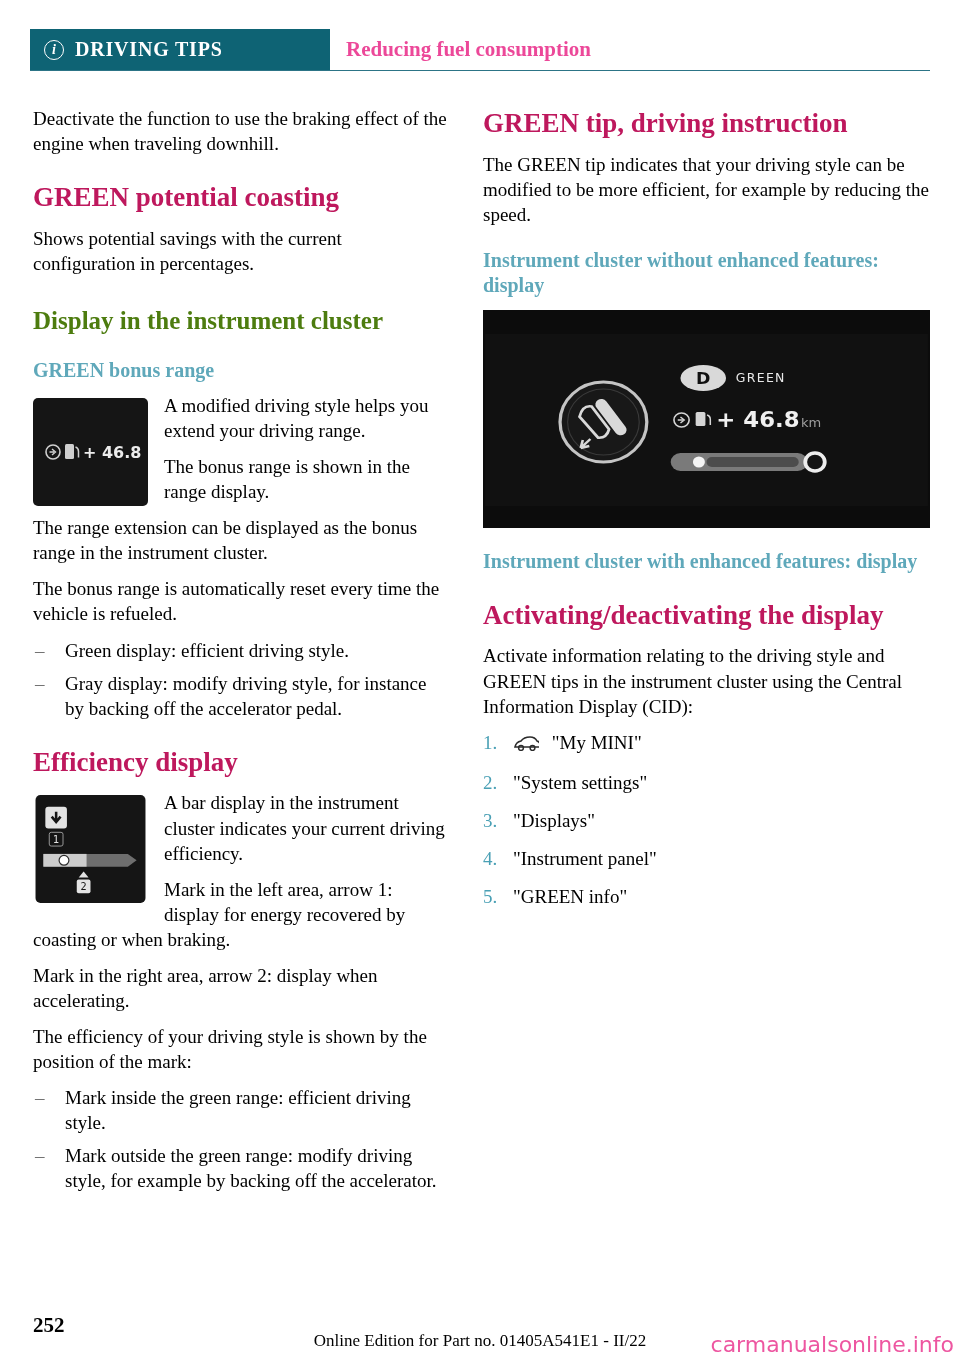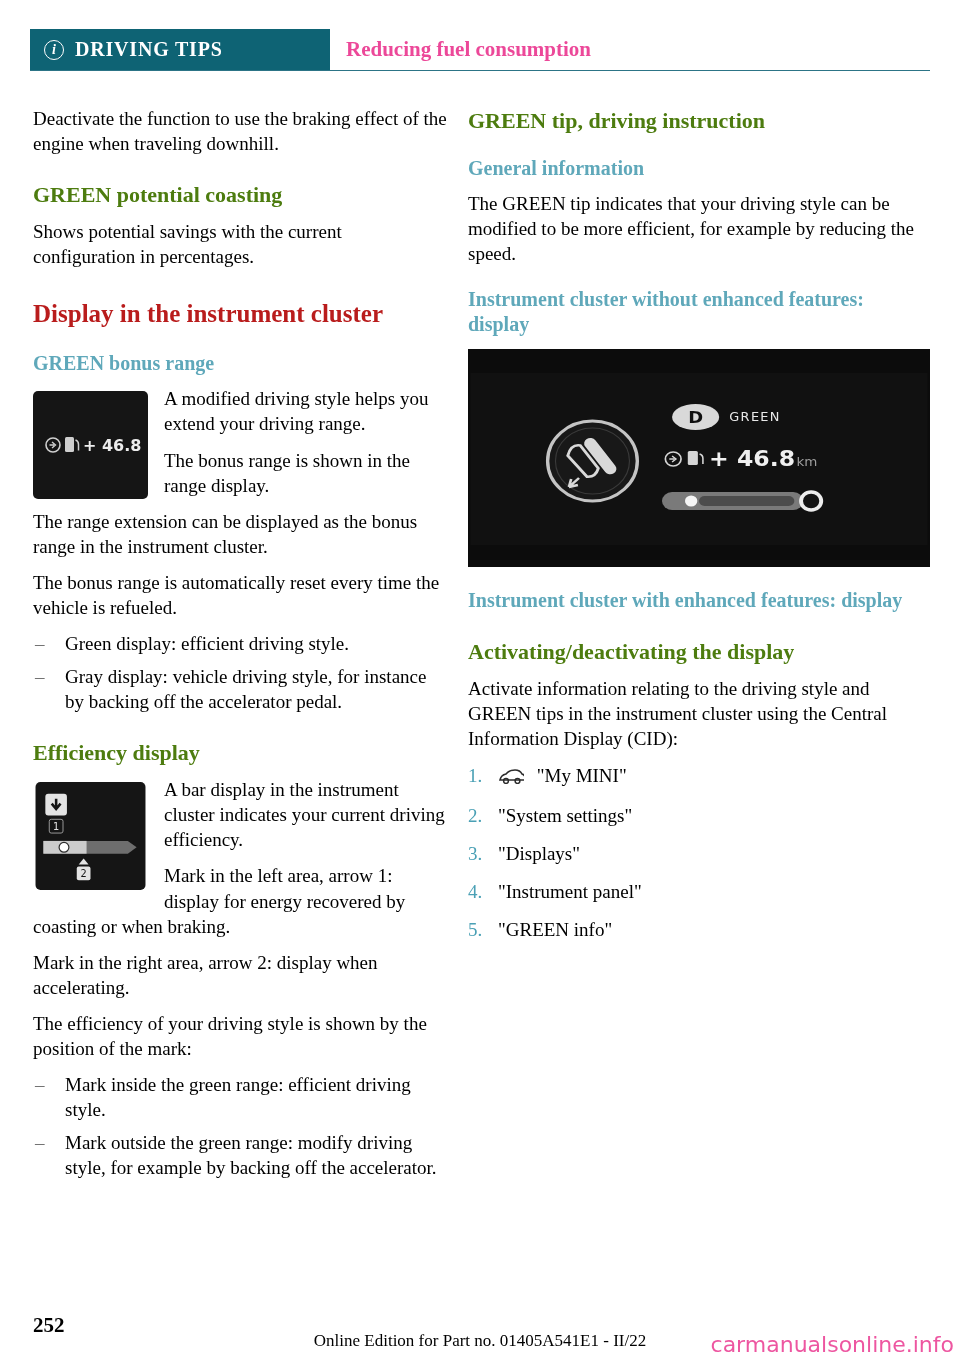--- a/index.html
+++ b/index.html
@@ -17,27 +17,27 @@
   .info-icon {
     display:inline-flex; align-items:center; justify-content:center;
     width:20px; height:20px; border:1.6px solid #fff; border-radius:50%;
     font-style:italic; font-size:14px; font-weight:bold; line-height:1;
   }
   .chapter-label { font-size:20px; font-weight:bold; letter-spacing:0.8px; }
   .section-title { margin-left:16px; font-size:21px; font-weight:bold; color:#ec4899; }
   .header-rule { position:absolute; top:70px; left:30px; right:30px; border-top:1.6px solid #2c7486; }
 
   
-  .columns { position:absolute; top:106px; left:33px; right:30px; display:flex; gap:20px; }
+  .columns { position:absolute; top:106px; left:33px; right:30px; display:flex; gap:35px; }
   .col-left { flex:0 0 415px; width:415px; }
   .col-right { flex:1 1 auto; min-width:0; }
 
   p { margin:0 0 11px 0; }
-  .h-teal { clear:both; font-size:22px; font-weight:bold; color:#4d7c0f; margin:24px 0 10px 0; }
-  .h-big  { clear:both; font-size:25px;  font-weight:bold; color:#b91c1c; margin:28px 0 14px 0; }
+  .h-teal { clear:both; font-size:27px; font-weight:bold; color:#be185d; margin:24px 0 10px 0; }
+  .h-big  { clear:both; font-size:25px;  font-weight:bold; color:#4d7c0f; margin:28px 0 14px 0; }
   .h-sub  { clear:both; font-size:20px;  font-weight:bold; color:#5fa8ba; margin:21px 0 10px 0; line-height:1.25; }
   .col-left > :first-child, .col-right > :first-child { margin-top:0; }
 
   
   .mini-display { float:left; width:115px; height:108px; margin:5px 16px 4px 0; }
   .cluster-display { width:100%; height:218px; margin:12px 0 20px 0; background:#0c0c0c; }
   .cluster-display svg { display:block; width:100%; height:100%; }
 
   
   ul.dash-list, ol.num-list { clear:both; list-style:none; margin:2px 0 12px 0; padding:0; }
@@ -101,21 +101,21 @@
       <p>The range extension can be displayed as the bonus range in the instrument cluster.</p>
       <p>The bonus range is automatically reset every time the vehicle is refueled.</p>
 
       <ul class="dash-list">
         <li>
           <span class="dash">–</span>
           <span>Green display: efficient driving style.</span>
         </li>
         <li>
           <span class="dash">–</span>
-          <span>Gray display: vehicle driving style, for instance by backing off the accelerator pedal.</span>
+          <span>Gray display: modify driving style, for instance by backing off the accelerator pedal.</span>
         </li>
       </ul>
 
       <h3 class="h-teal">Efficiency display</h3>
 
       <div class="mini-display">
         <svg viewBox="0 0 112 110" width="115" height="108">
           <rect width="112" height="110" rx="5" fill="#151515"></rect>
           <g>
             <rect x="10" y="12" width="22" height="22" rx="3" fill="#e3e3e3"></rect>
@@ -148,21 +148,20 @@
         </li>
         <li>
           <span class="dash">–</span>
           <span>Mark outside the green range: modify driving style, for example by backing off the accelerator.</span>
         </li>
       </ul>
     </section>
 
     <section class="col-right">
       <h3 class="h-teal">GREEN tip, driving instruction</h3>
-      <h4 class="h-sub">General information</h4>
       <p>The GREEN tip indicates that your driving style can be modified to be more efficient, for example by reducing the speed.</p>
 
       <h4 class="h-sub">Instrument cluster without enhanced features: display</h4>
 
       <div class="cluster-display">
         <svg viewBox="0 0 412 218" preserveAspectRatio="none">
           <rect width="412" height="218" fill="#0c0c0c"></rect>
           <rect x="2" y="24" width="408" height="172" fill="#111111"></rect>
 
           <circle cx="111" cy="112" r="40" fill="#181818" stroke="#c4c4c4" stroke-width="3"></circle>

